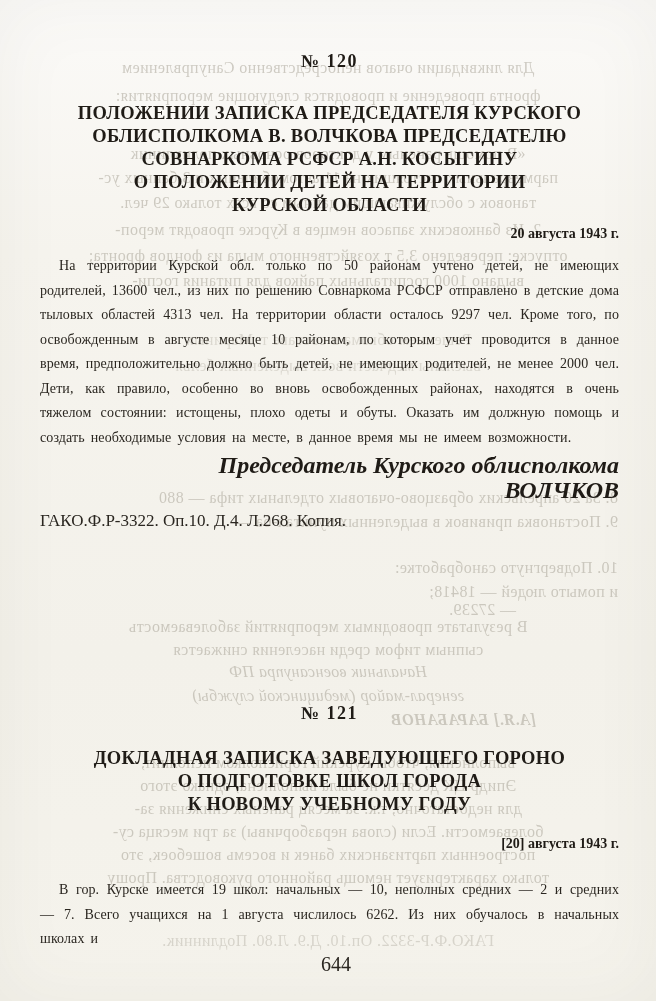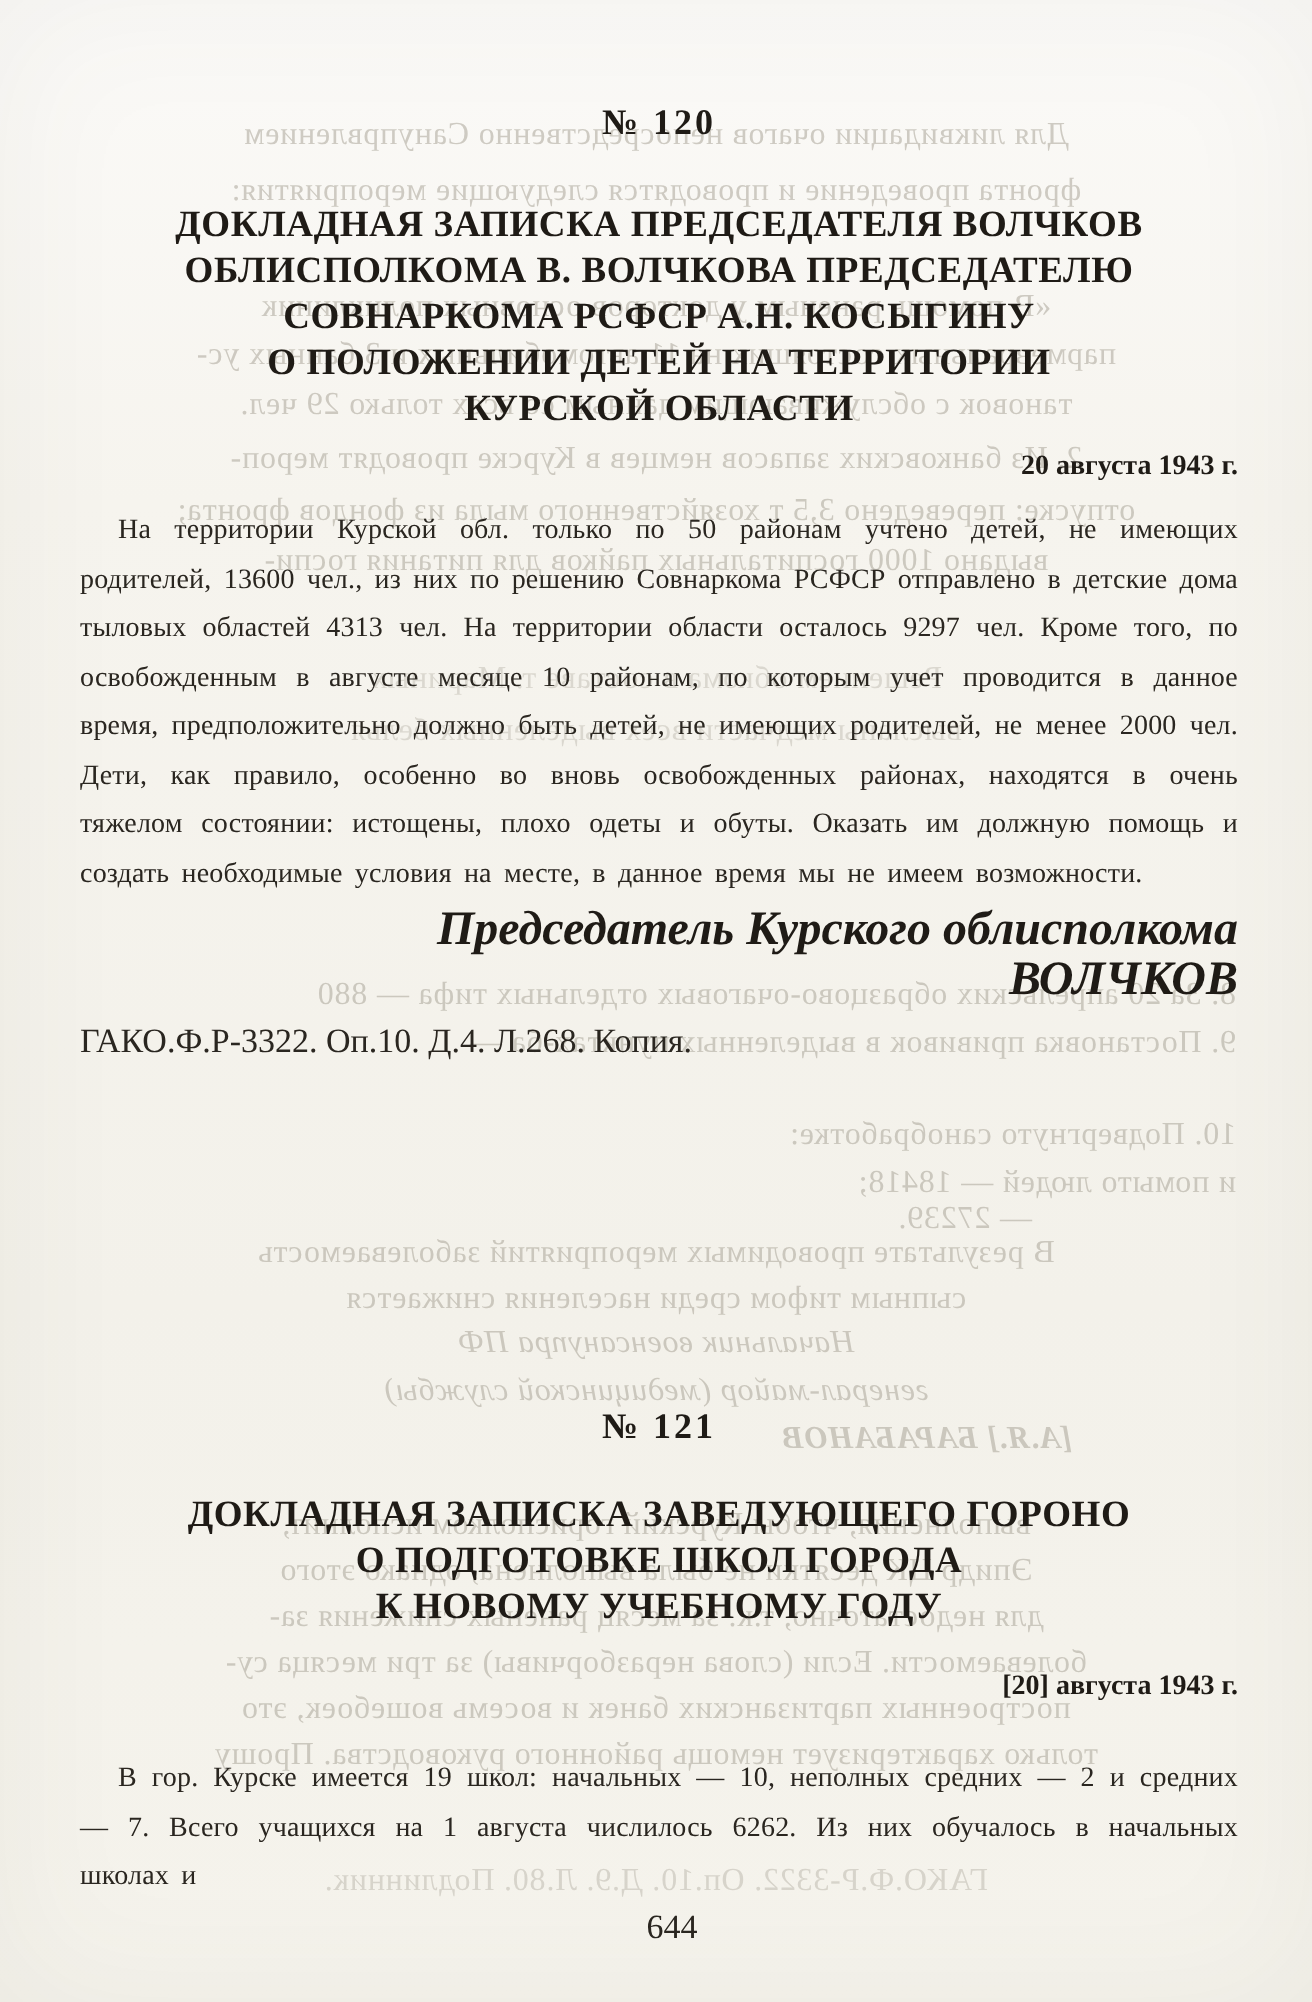--- a/index.html
+++ b/index.html
@@ -66,21 +66,21 @@
     font-size:24px;line-height:25px;
     color:var(--heading_ink);
   }
   .archive{margin-top:7px;font-size:17px;line-height:22px;}
   .doc-121{position:absolute;z-index:1;left:40px;right:37px;top:703px;}
   .doc-121 .doc-title{margin-top:24px;}
   .doc-121 .doc-date{margin-top:16px;}
   .doc-121 .doc-body{margin-top:22px;}
   .page-num{
     position:absolute;z-index:1;left:16px;right:0;top:954px;
-    text-align:center;font-size:17px;line-height:20px;
+    text-align:center;font-size:20px;line-height:20px;
   }
 </style>
 </head>
 <body>
 
 <div class="page">
 
   <div class="bleed-layer">
     <div class="bl" style="top:58px">Для ликвидации очагов непосредственно Санупрвлением</div>
     <div class="bl" style="top:86px">фронта проведение и проводятся следующие мероприятия:</div>
@@ -108,21 +108,21 @@
     <div class="bl" style="top:822px">болеваемости. Если (слова неразборчивы) за три месяца су-</div>
     <div class="bl" style="top:845px">построенных партизанских банек и восемь вошебоек, это</div>
     <div class="bl" style="top:868px">только характеризует немощь районного руководства. Прошу</div>
     <div class="bl" style="top:931px;opacity:.4">ГАКО.Ф.Р-3322. Оп.10. Д.9. Л.80. Подлинник.</div>
   </div>
 
   <div class="content">
     <div class="doc-number">№ 120</div>
 
     <h1 class="doc-title">
-      <span>ДОКЛАДНАЯ ЗАПИСКА ПРЕДСЕДАТЕЛЯ ВОЛЧКОВ</span>
+      <span>ПОЛОЖЕНИИ ЗАПИСКА ПРЕДСЕДАТЕЛЯ КУРСКОГО</span>
       <span>ОБЛИСПОЛКОМА В. ВОЛЧКОВА ПРЕДСЕДАТЕЛЮ</span>
       <span>СОВНАРКОМА РСФСР А.Н. КОСЫГИНУ</span>
       <span>О ПОЛОЖЕНИИ ДЕТЕЙ НА ТЕРРИТОРИИ</span>
       <span>КУРСКОЙ ОБЛАСТИ</span>
     </h1>
 
     <div class="doc-date">20 августа 1943 г.</div>
 
     <div class="doc-body">
       <p>На территории Курской обл. только по 50 районам учтено детей, не имеющих родителей, 13600 чел., из них по решению Совнаркома РСФСР отправлено в детские дома тыловых областей 4313 чел. На территории области осталось 9297 чел. Кроме того, по освобожденным в августе месяце 10 районам, по которым учет проводится в данное время, предположительно должно быть детей, не имеющих родителей, не менее 2000 чел. Дети, как правило, особенно во вновь освобожденных районах, находятся в очень тяжелом состоянии: истощены, плохо одеты и обуты. Оказать им должную помощь и создать необходимые условия на месте, в данное время мы не имеем возможности.</p>

